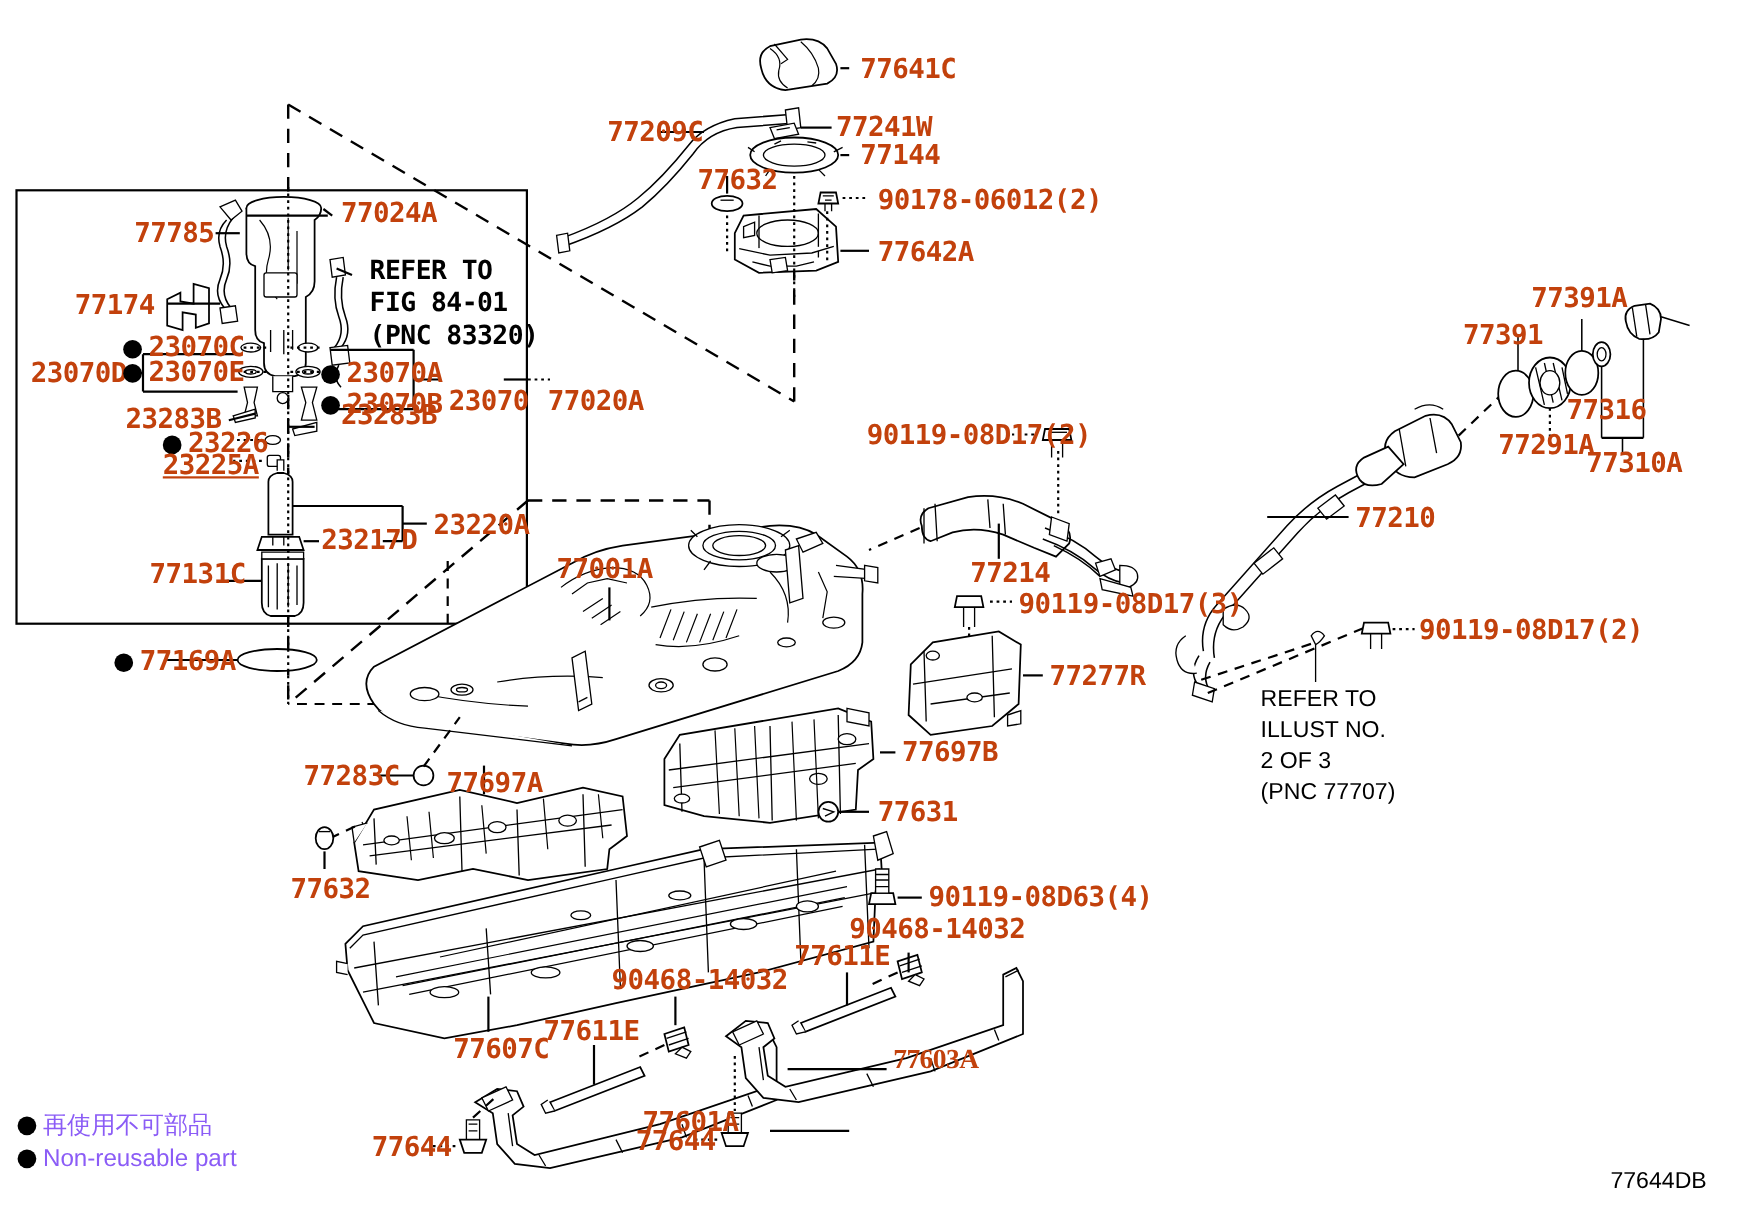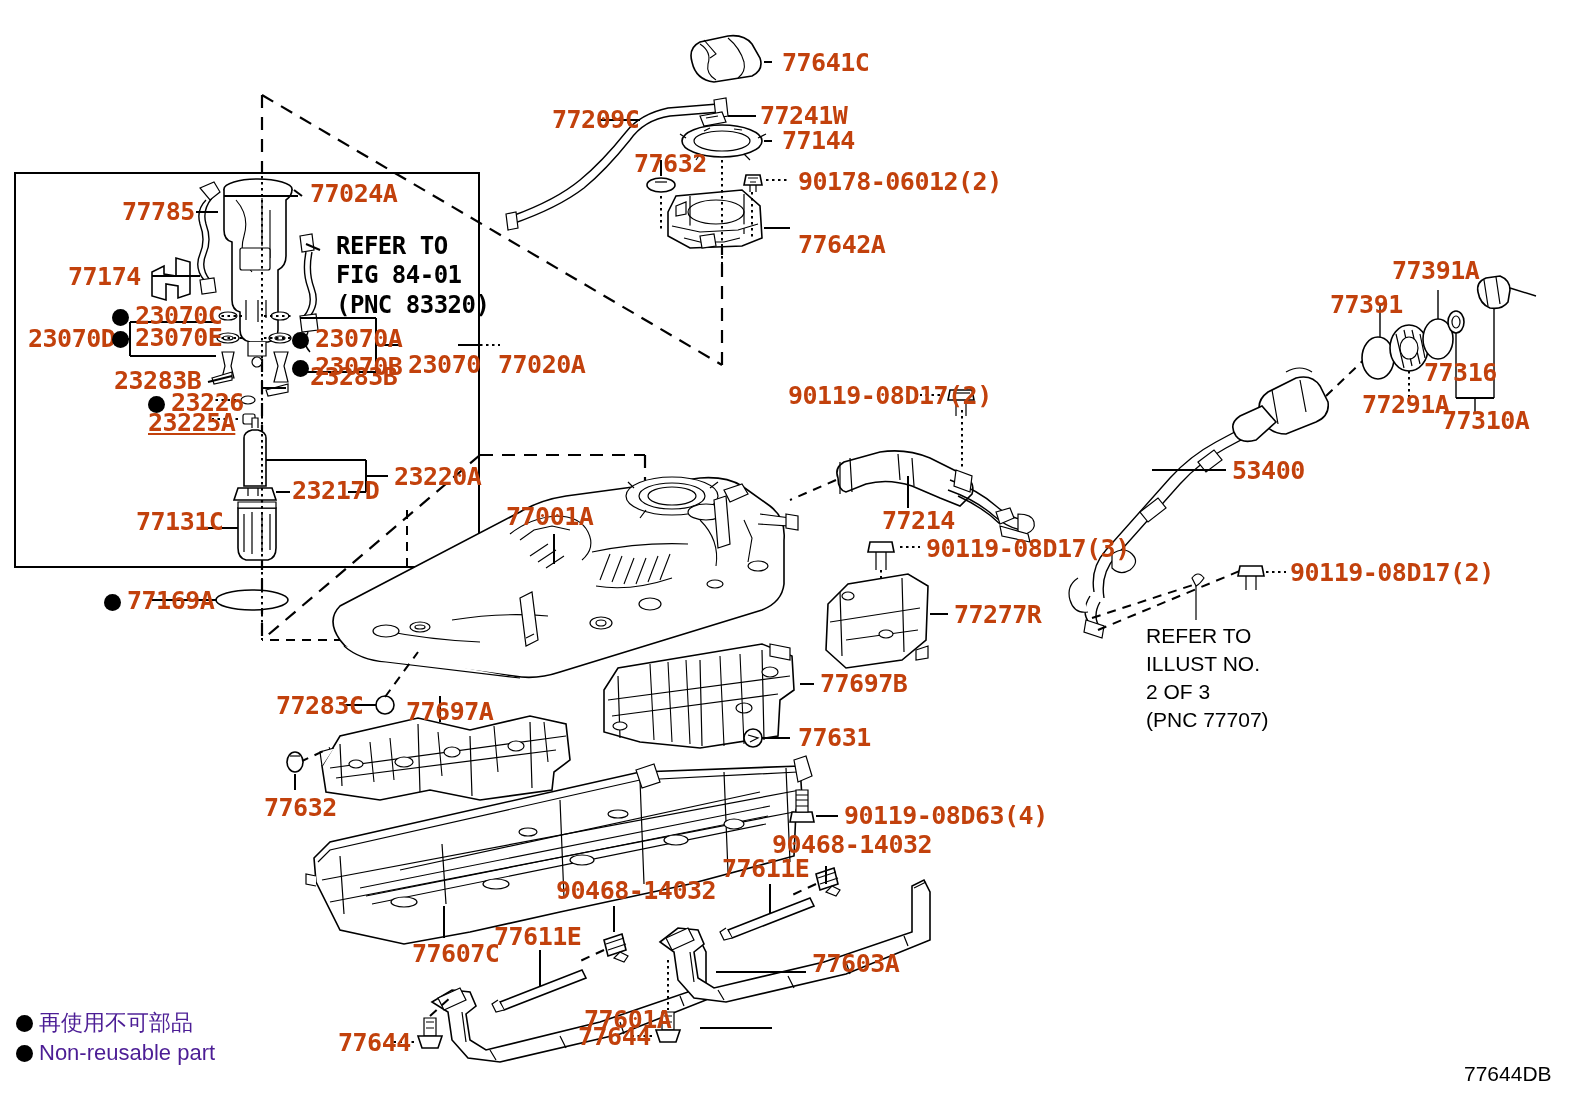--- a/index.html
+++ b/index.html
@@ -35,21 +35,21 @@
     font-family:"Liberation Sans", sans-serif;
     font-size:21px;
     line-height:1.33;
     color:#000;
     white-space:pre;
   }
   .legend{
     position:absolute;
     font-family:"Liberation Sans", sans-serif;
     font-size:22px;
-    color:#4c1d95;
+    color:#8b5cf6;
     white-space:nowrap;
   }
   .figcode{
     position:absolute;
     font-family:"Liberation Sans", sans-serif;
     font-size:21px;
     color:#000;
   }
   .dot{
     display:inline-block;
@@ -568,30 +568,30 @@
   <div class="lbl" style="left:104px;top:588px;">
     <span class="dot"></span><span>77169A</span>
   </div>
 
   <div class="lbl" style="left:782px;top:50px;">77641C</div>
   <div class="lbl" style="left:552px;top:107px;">77209C</div>
   <div class="lbl" style="left:760px;top:103px;">77241W</div>
   <div class="lbl" style="left:782px;top:128px;">77144</div>
   <div class="lbl" style="left:634px;top:151px;">77632</div>
   <div class="lbl" style="left:798px;top:169px;">90178-06012(2)</div>
-  <div class="lbl" style="left:798px;top:232px;text-align:right;">77642A</div>
+  <div class="lbl" style="left:798px;top:216px;text-align:right;">77642A</div>
 
   <div class="lbl" style="left:506px;top:504px;">77001A</div>
   <div class="lbl" style="left:276px;top:693px;">77283C</div>
 
   <div class="lbl" style="left:788px;top:383px;">90119-08D17(2)</div>
   <div class="lbl" style="left:882px;top:508px;">77214</div>
   <div class="lbl" style="left:926px;top:536px;">90119-08D17(3)</div>
   <div class="lbl" style="left:954px;top:602px;">77277R</div>
-  <div class="lbl" style="left:1232px;top:458px;">53400</div>
+  <div class="lbl" style="left:1232px;top:458px;">77210</div>
   <div class="lbl" style="left:1290px;top:560px;">90119-08D17(2)</div>
 
   <div class="lbl" style="left:1330px;top:292px;">77391</div>
   <div class="lbl" style="left:1392px;top:258px;">77391A</div>
   <div class="lbl" style="left:1362px;top:392px;">77291A</div>
   <div class="lbl" style="left:1424px;top:360px;">77316</div>
   <div class="lbl" style="left:1442px;top:408px;">77310A</div>
 
   <div class="refer2" style="left:1146px;top:622px;">REFER TO
 ILLUST NO.
@@ -602,21 +602,21 @@
   <div class="lbl" style="left:820px;top:671px;">77697B</div>
   <div class="lbl" style="left:798px;top:725px;">77631</div>
   <div class="lbl" style="left:264px;top:795px;">77632</div>
   <div class="lbl" style="left:412px;top:941px;">77607C</div>
   <div class="lbl" style="left:844px;top:803px;">90119-08D63(4)</div>
 
   <div class="lbl" style="left:494px;top:924px;">77611E</div>
   <div class="lbl" style="left:556px;top:878px;">90468-14032</div>
   <div class="lbl" style="left:722px;top:856px;">77611E</div>
   <div class="lbl" style="left:772px;top:832px;">90468-14032</div>
-  <div class="lbl" style="left:812px;top:951px;">77603A</div>
+  <div class="lbl" style="left:812px;top:951px;font-family:Liberation Serif, serif;">77603A</div>
   <div class="lbl" style="left:584px;top:1007px;">77601A</div>
   <div class="lbl" style="left:578px;top:1024px;">77644</div>
   <div class="lbl" style="left:338px;top:1030px;">77644</div>
 
   <div class="legend" style="left:16px;top:1008px;">
     <span class="dot"></span><span>再使用不可部品</span>
   </div>
   <div class="legend" style="left:16px;top:1040px;">
     <span class="dot"></span><span>Non-reusable part</span>
   </div>

